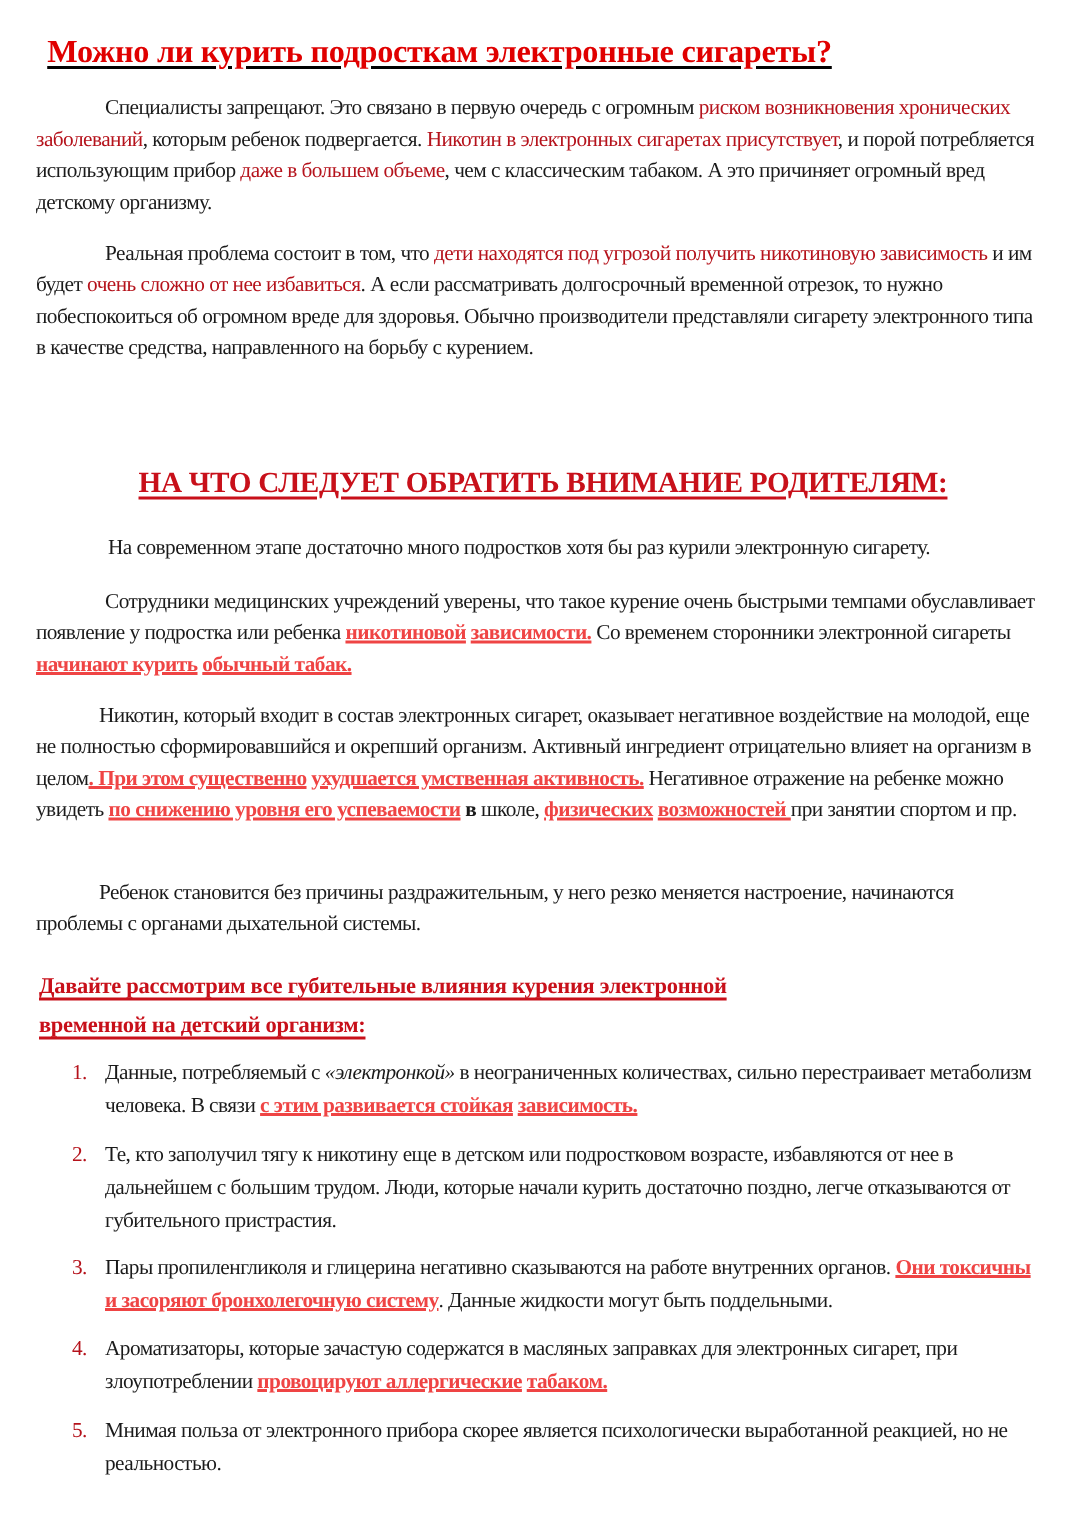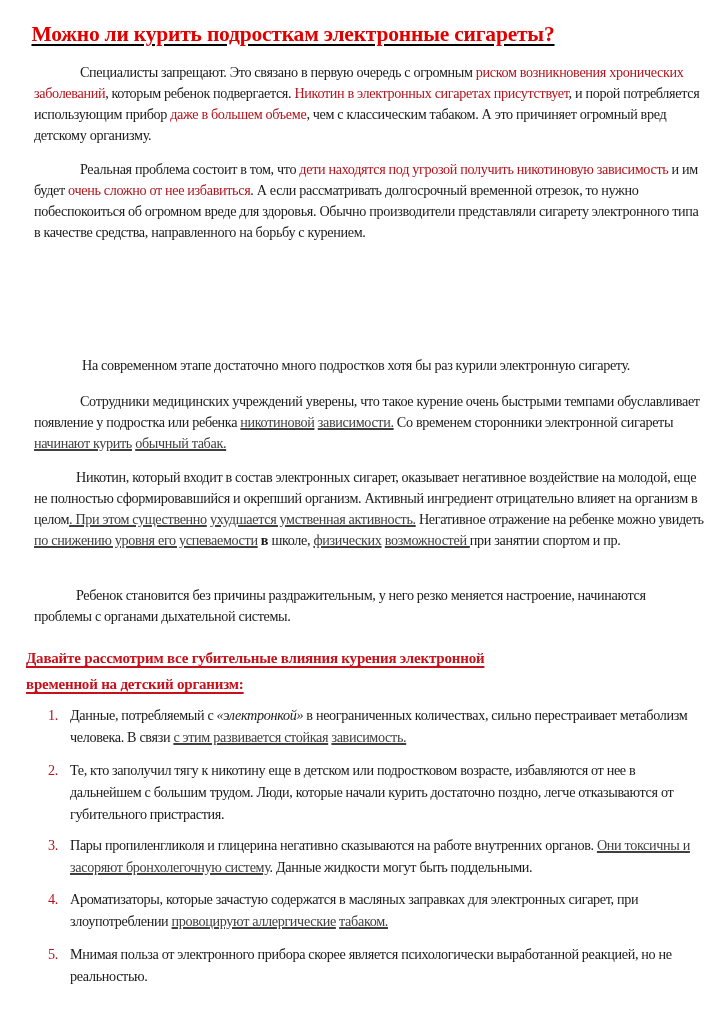--- a/index.html
+++ b/index.html
@@ -7,25 +7,25 @@
     width: 724px; height: 1024px; overflow: hidden; position: relative;
     font-family: "Liberation Serif", serif; color: #1a1a1a;
   }
   .page { position: absolute; left: 0; top: 0; width: 724px; height: 1024px; }
   .title {
     position: absolute; left: 0; width: 586px; top: 22px; text-align: center;
     font-size: 21.5px; font-weight: bold; color: #e00000;
     letter-spacing: -0.2px;
   }
   .title span { text-decoration: underline; text-decoration-color: #000; text-decoration-thickness: 2px; text-underline-offset: 3px; }
-  .p { position: absolute; left: 34px; width: 672px; font-size: 14.2px; line-height: 21px; letter-spacing: -0.35px; }
+  .p { position: absolute; left: 24px; width: 672px; font-size: 14.2px; line-height: 21px; letter-spacing: -0.35px; }
   .indent { text-indent: 46px; }
   .red { color: #b5121b; }
   .rb { color: #c0101a; font-weight: bold; }
-  .rbu { color: #404040; font-weight: normal; text-decoration: underline; text-decoration-thickness: 1.5px; }
+  .rbu { color: #ef4444; font-weight: bold; text-decoration: underline; text-decoration-thickness: 1.5px; }
   .h2 {
     position: absolute; left: 0; width: 724px; text-align: center; font-weight: bold;
     font-size: 19.5px; color: #c8101a; top: 312px; letter-spacing: -0.2px;
   }
   .h2 span { text-decoration: underline; text-decoration-thickness: 2px; text-underline-offset: 3px; }
   .h3 {
     position: absolute; left: 26px; width: 640px; top: 645px; font-weight: bold;
     font-size: 15px; line-height: 26px; color: #c8101a; letter-spacing: -0.2px;
   }
   .h3 span { text-decoration: underline; text-decoration-thickness: 2px; text-underline-offset: 3px; }
@@ -37,20 +37,21 @@
 </style>
 </head>
 <body>
 
 <div class="page">
   <div class="title"><span>Можно ли курить подросткам электронные сигареты?</span></div>
 
   <div class="p indent" style="top:62px;"><span>Специалисты запрещают. Это связано в первую очередь с огромным </span><span class="red">риском возникновения хронических заболеваний</span><span>, которым ребенок подвергается. </span><span class="red">Никотин в электронных сигаретах присутствует</span><span>, и порой потребляется использующим прибор </span><span class="red">даже в большем объеме</span><span>, чем с классическим табаком. А это причиняет огромный вред детскому организму.</span></div>
   <div class="p indent" style="top:159px;"><span>Реальная проблема состоит в том, что </span><span class="red">дети находятся под угрозой получить никотиновую зависимость</span><span> и им будет </span><span class="red">очень сложно от нее избавиться</span><span>. А если рассматривать долгосрочный временной отрезок, то нужно побеспокоиться об огромном вреде для здоровья.   Обычно производители представляли сигарету электронного типа в качестве средства, направленного на борьбу с курением.</span></div>
 
+  <div class="h2"><span>НА ЧТО СЛЕДУЕТ ОБРАТИТЬ ВНИМАНИЕ РОДИТЕЛЯМ:</span></div>
 
   <div class="p indent" style="top:355px; text-indent:48px;"><span>На современном этапе достаточно много подростков хотя бы раз курили электронную сигарету.</span></div>
   <div class="p indent" style="top:391px;"><span>Сотрудники медицинских учреждений уверены, что такое курение очень быстрыми темпами обуславливает появление у подростка или ребенка </span><span class="rbu"> никотиновой</span><span> </span><span class="rbu">зависимости.</span><span> Со временем сторонники электронной сигареты </span><span class="rbu">начинают курить</span><span> </span><span class="rbu">обычный табак.</span></div>
   <div class="p indent" style="top:467px; text-indent:42px;"><span>Никотин, который входит в состав электронных сигарет, оказывает негативное воздействие на молодой, еще не полностью сформировавшийся и окрепший организм. Активный ингредиент отрицательно влияет на организм в целом</span><span class="rbu">. При этом существенно</span><span> </span><span class="rbu">ухудшается умственная активность.</span><span>    Негативное отражение на ребенке можно увидеть </span><span class="rbu">по снижению уровня его успеваемости</span><span style="font-weight: bold;"> в</span><span> школе, </span><span class="rbu">физических</span><span> </span><span class="rbu">возможностей </span><span>при занятии спортом и пр.</span></div>
   <div class="p indent" style="top:585px; text-indent:42px;"><span>Ребенок становится без причины раздражительным, у него резко меняется настроение, начинаются проблемы с органами дыхательной системы.</span></div>
 
   <div class="h3">
     <span>Давайте рассмотрим все губительные влияния курения электронной</span><br>
     <span>временной  на детский  организм:</span>
   </div>

